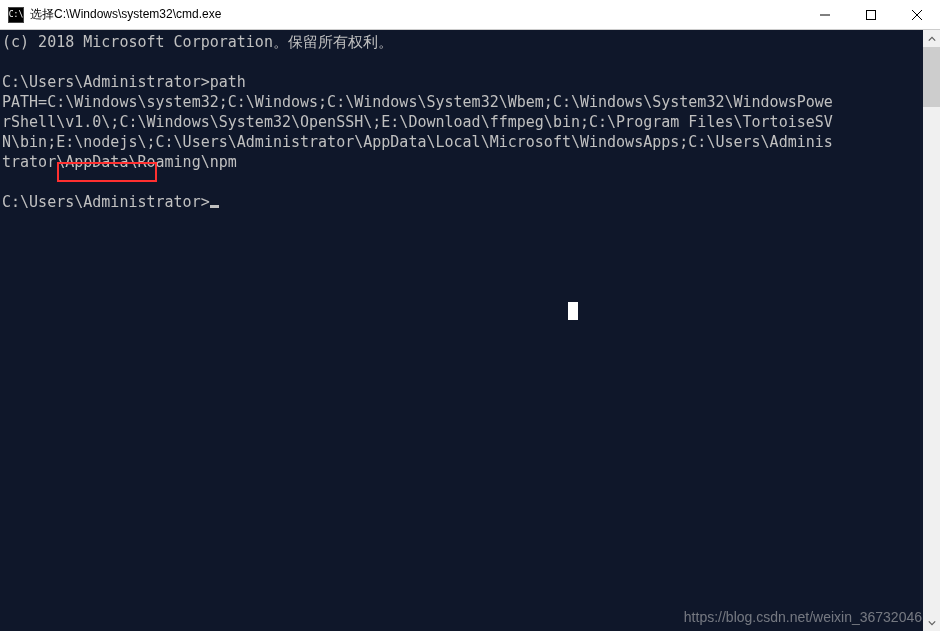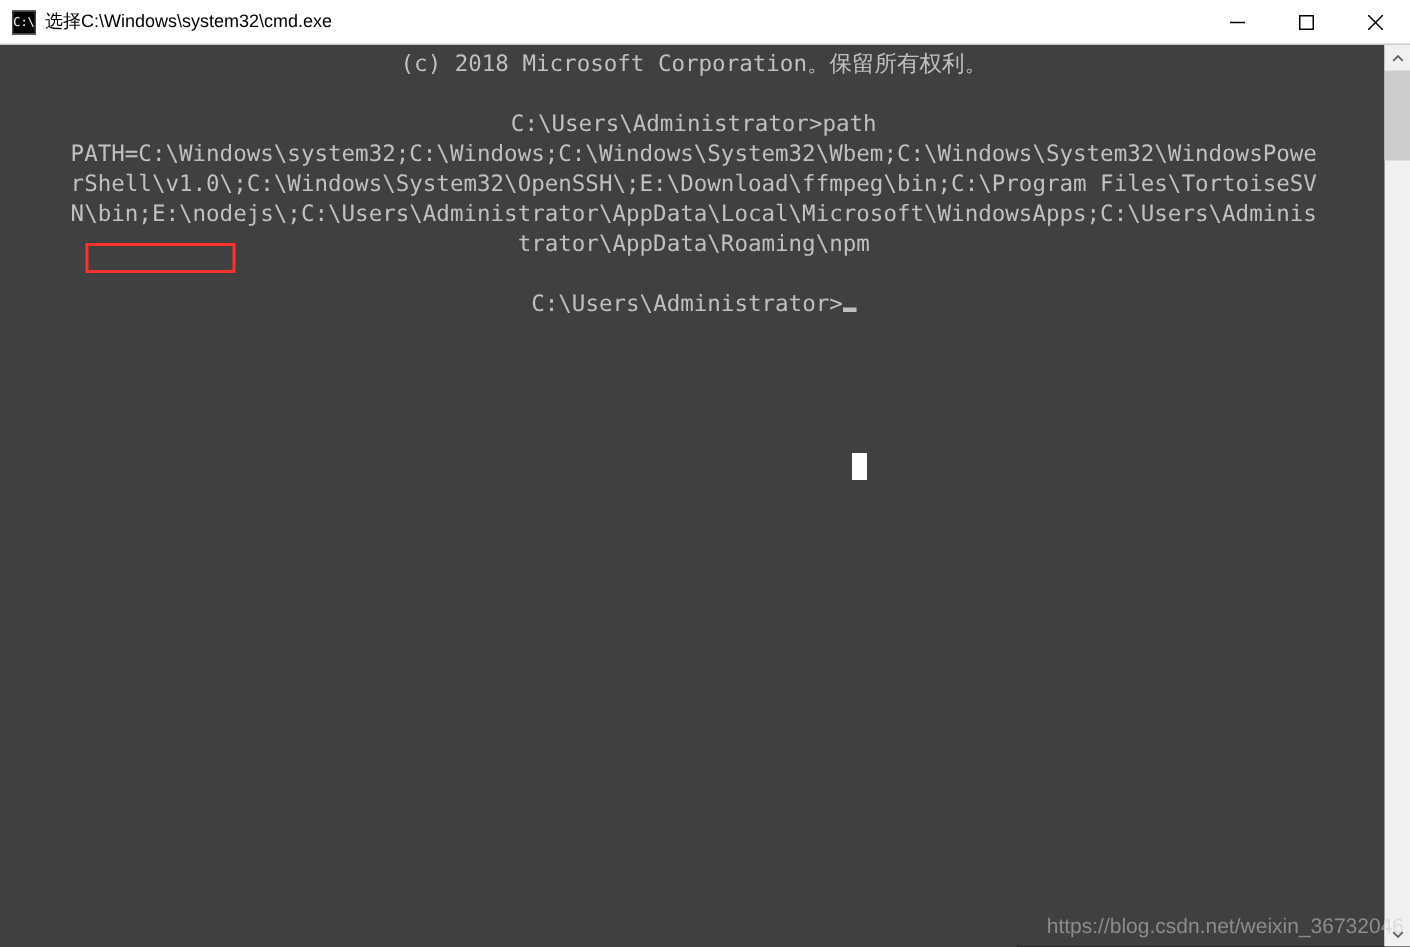--- a/index.html
+++ b/index.html
@@ -49,22 +49,21 @@
       align-items: center;
       justify-content: center;
       font-family: "Segoe UI", sans-serif;
       color: #000;
     }
     .titlebar-btn svg { width: 10px; height: 10px; }
     .terminal-area {
       position: relative;
       width: 100%;
       height: calc(100% - 30px);
-      background: #404040;
-      text-align: center;
+      background: #0f172a;
     }
     .terminal-content {
       padding: 2px 0 0 2px;
       color: #c0c0c0;
       font-size: 15px;
       line-height: 20px;
       white-space: pre-wrap;
       word-break: break-all;
       font-family: "NSimSun", "SimSun", "Consolas", monospace;
       width: calc(100% - 17px);
@@ -107,21 +106,21 @@
       margin-bottom: -1px;
     }
     .mid-cursor {
       position: absolute;
       width: 10px;
       height: 18px;
       background: #fff;
     }
     .watermark {
       position: absolute;
-      right: 4px;
+      right: 18px;
       bottom: 6px;
       color: rgba(200,200,200,0.55);
       font-size: 14px;
       font-family: Arial, sans-serif;
     }
   </style>
 </head>
 <body>
 
 <div class="titlebar">

